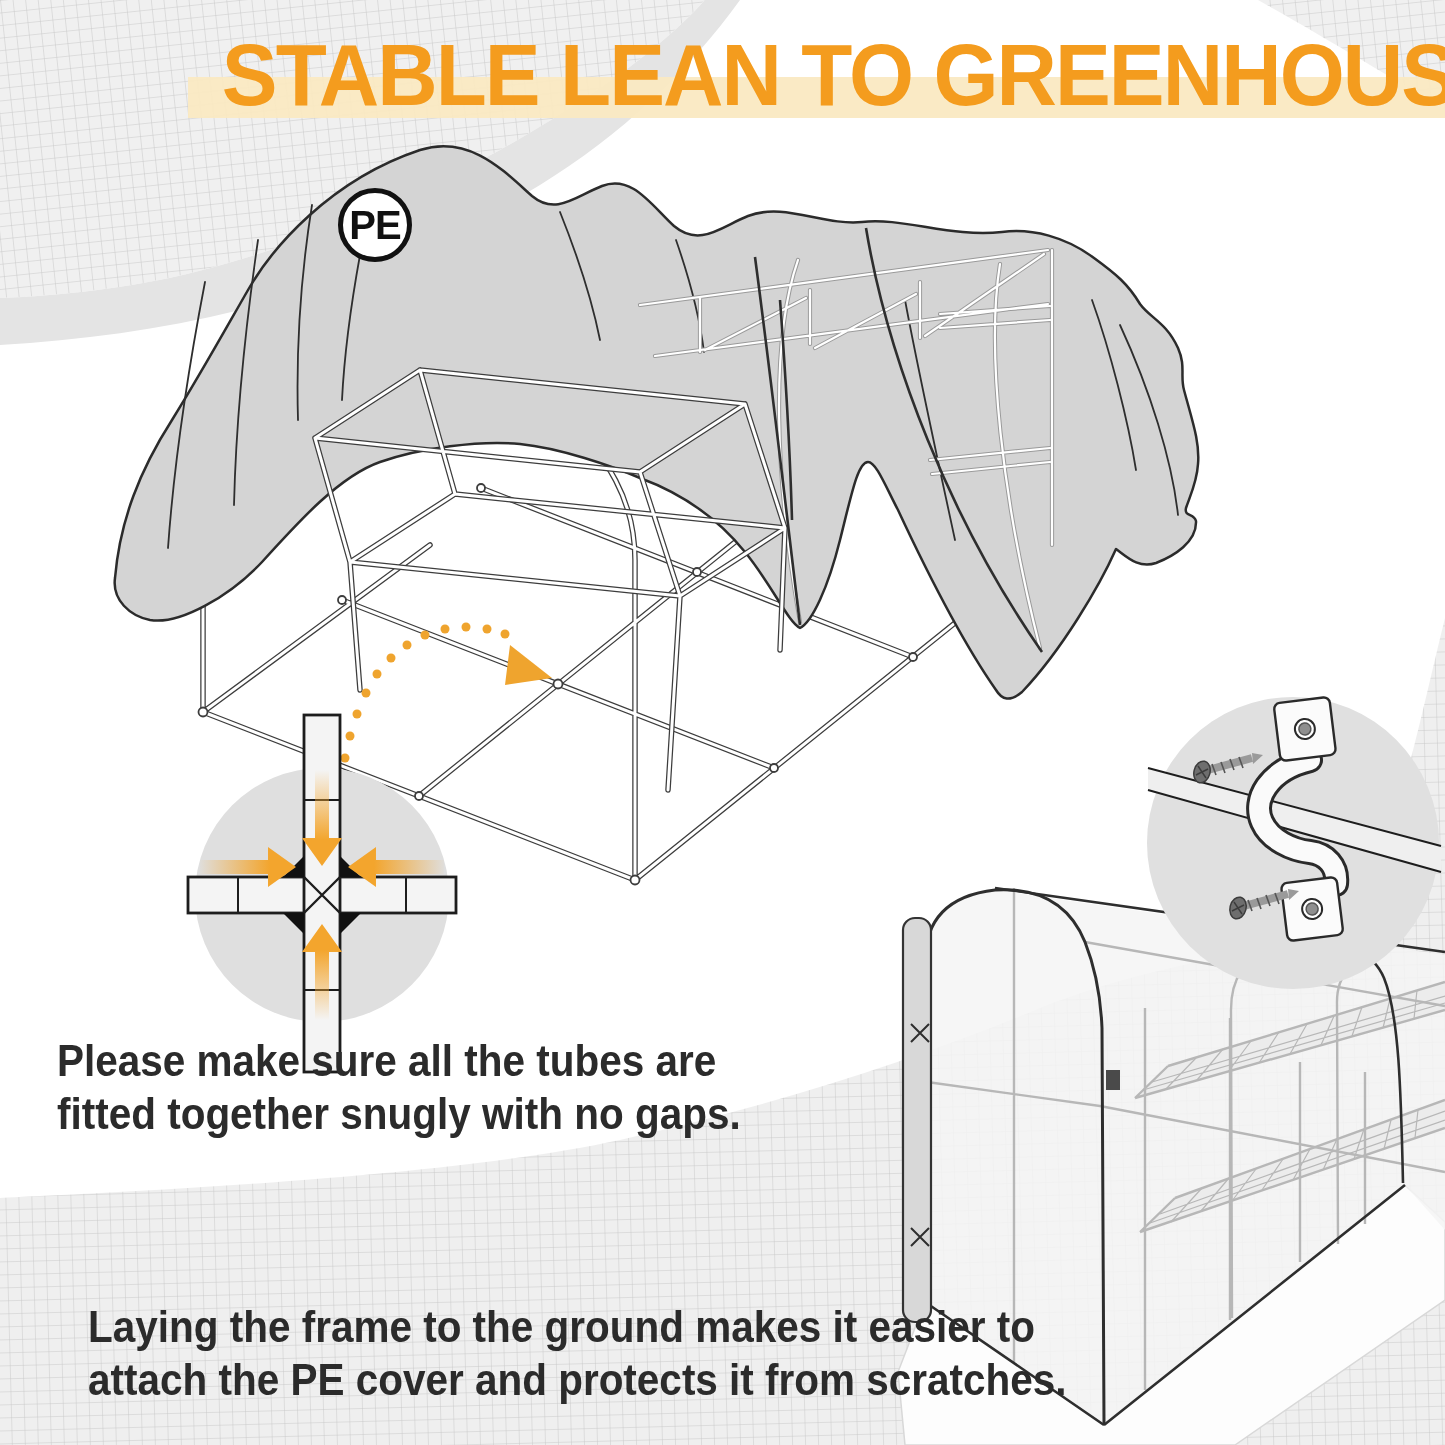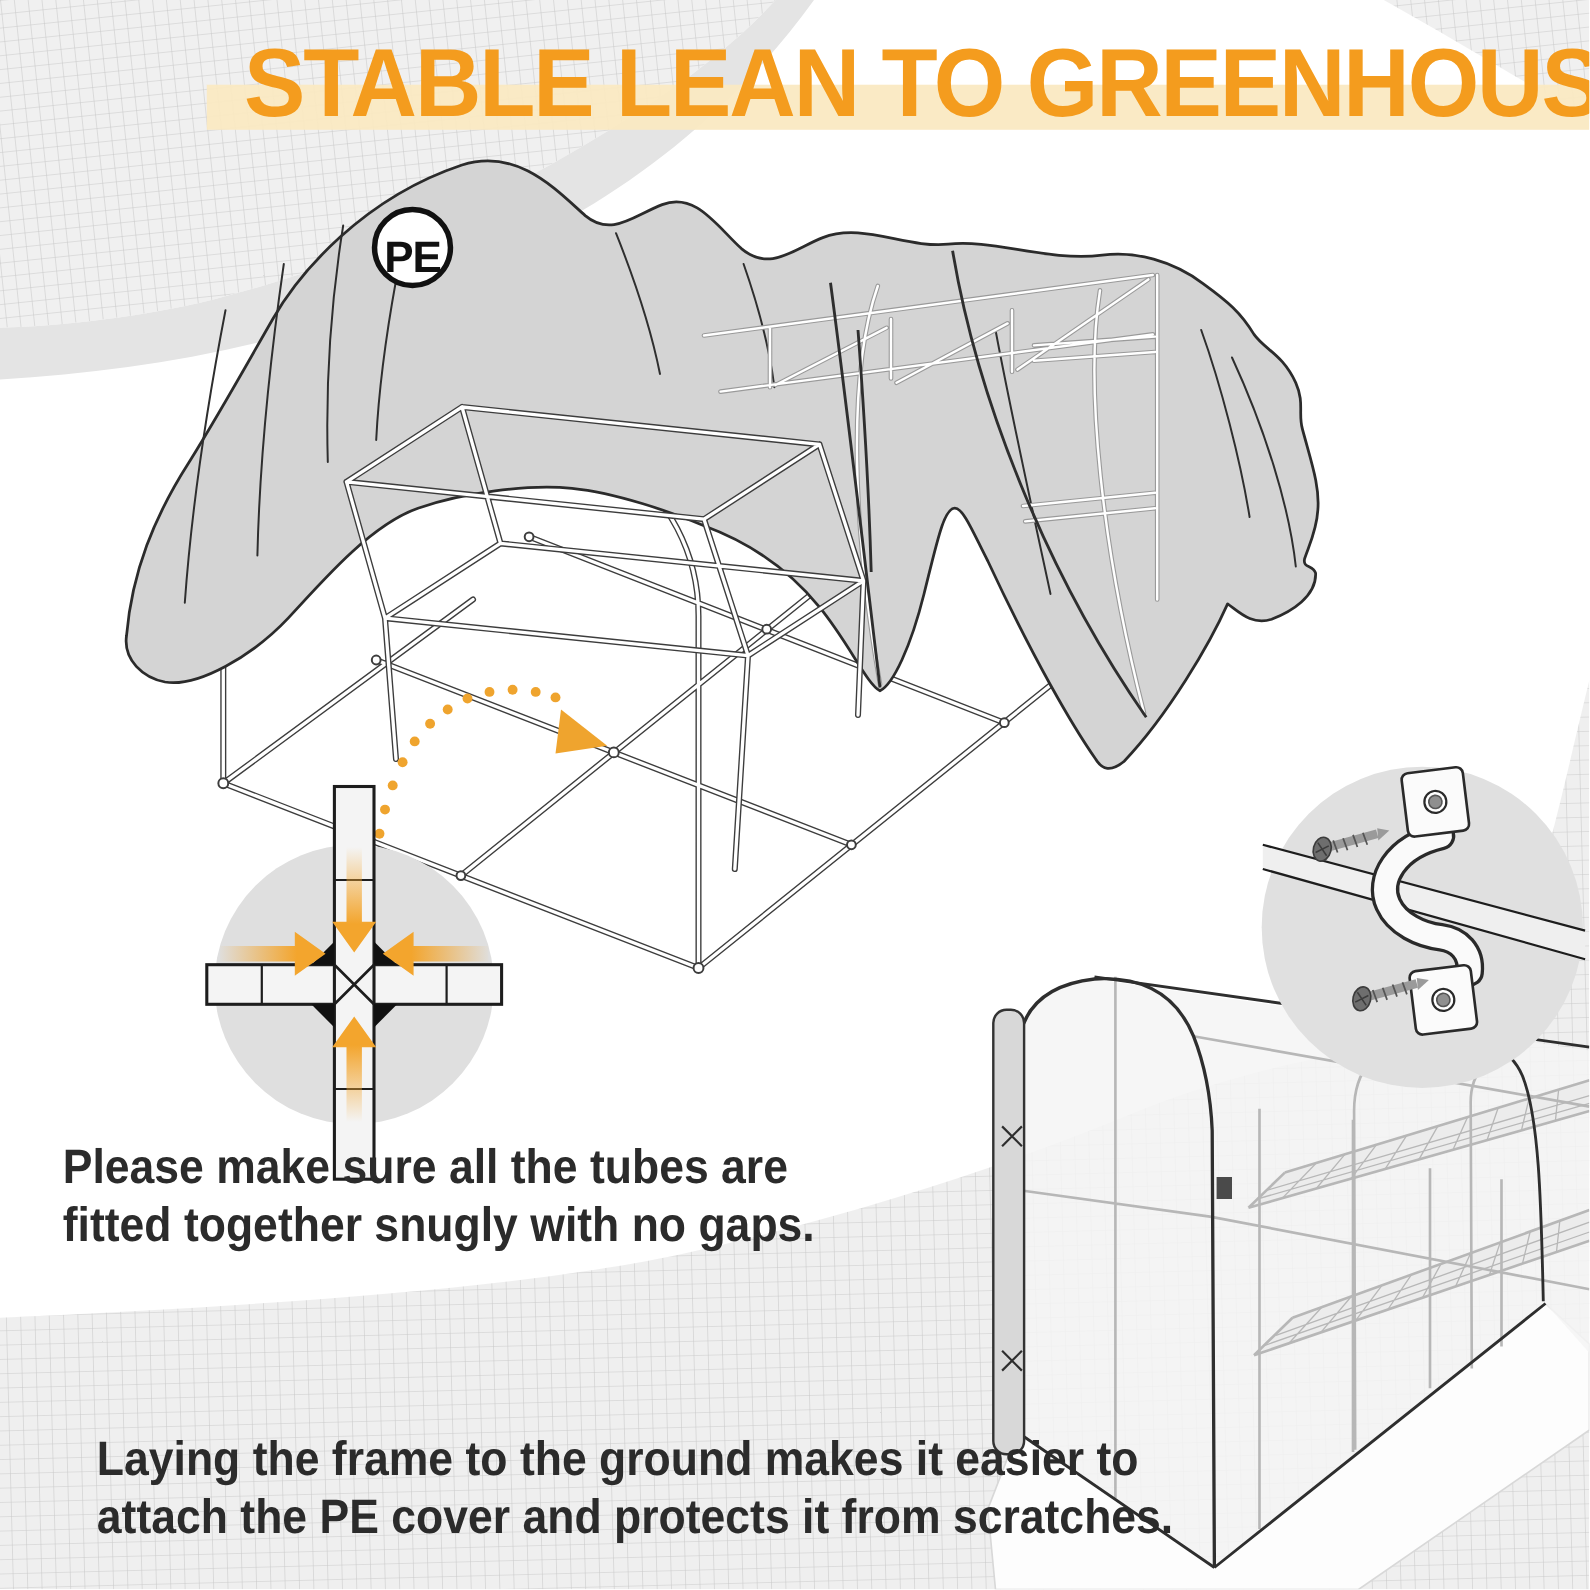--- a/index.html
+++ b/index.html
@@ -7,21 +7,21 @@
          font-family:"Liberation Sans", sans-serif;}
   #art{position:absolute;left:0;top:0;z-index:0;}
   .txt{position:absolute;z-index:2;color:#2b2b2b;font-weight:700;}
   #title-band{position:absolute;left:188px;top:77px;right:0;height:41px;
               background:rgba(250,233,194,0.95);z-index:1;}
   #title{left:188px;top:30px;width:1257px;text-align:center;font-size:88px;line-height:90px;
          letter-spacing:-2px;color:#F49C1E;white-space:nowrap;}
   #title .squeeze{display:inline-block;transform:scaleX(.95);transform-origin:center;}
   #pe-badge{position:absolute;left:338px;top:188px;width:74px;height:74px;border-radius:50%;
             background:#fff;border:5px solid #111;box-sizing:border-box;z-index:2;
-            display:flex;align-items:flex-end;justify-content:center;
+            display:flex;align-items:center;justify-content:center;
             font-size:40px;font-weight:700;color:#111;letter-spacing:-1px;}
   .note{font-size:44px;line-height:53px;transform:scaleX(.92);transform-origin:left top;
         white-space:nowrap;}
   #note-fit{left:57px;top:1034px;}
   #note-laying{left:88px;top:1300px;}
   
   .t1o{stroke:#3d3d3d;stroke-width:5.5;fill:none;stroke-linecap:round;}
   .t1i{stroke:#ffffff;stroke-width:3;fill:none;stroke-linecap:round;}
   .t2o{stroke:#9a9a9a;stroke-width:4.2;fill:none;stroke-linecap:round;}
   .t2i{stroke:#ffffff;stroke-width:2.2;fill:none;stroke-linecap:round;}

